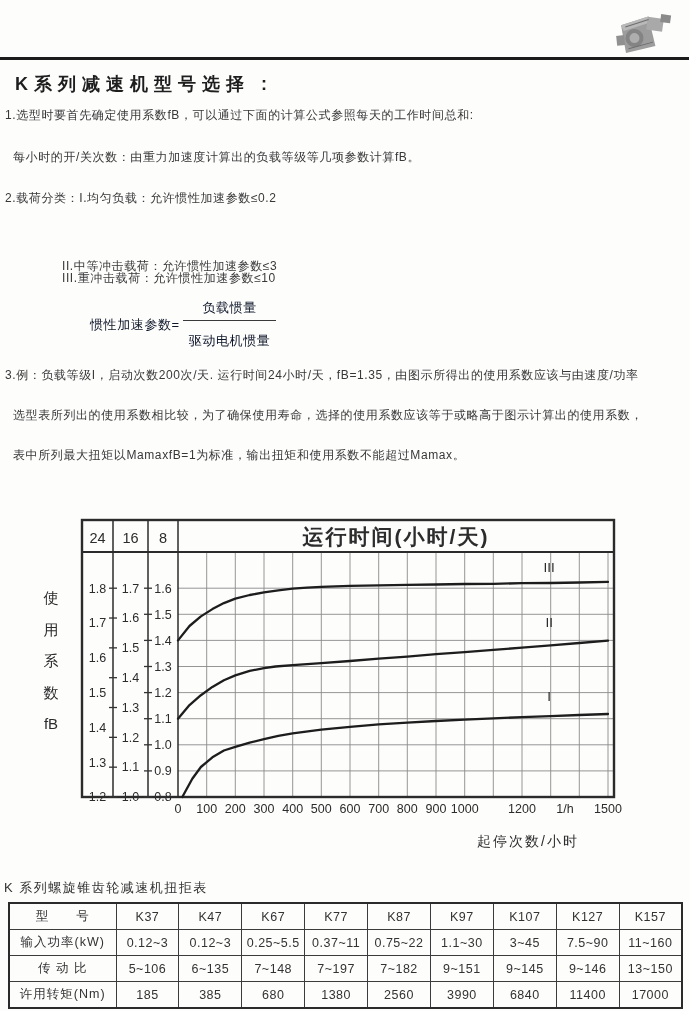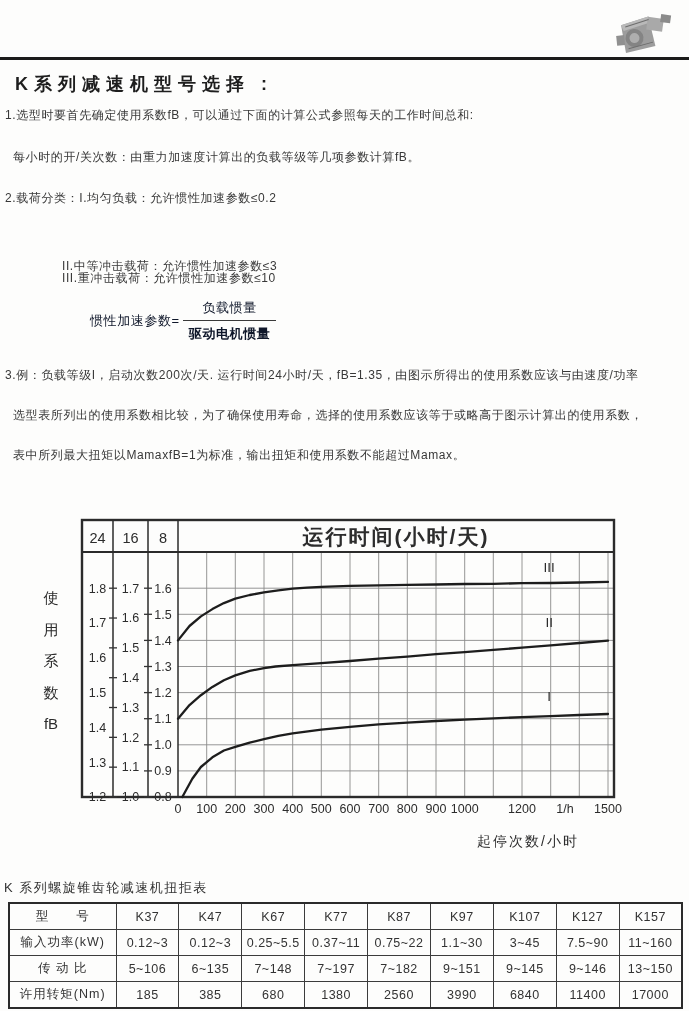--- a/index.html
+++ b/index.html
@@ -11,21 +11,21 @@
   .abs{position:absolute;}
   .rule{position:absolute;left:0;top:57px;width:689px;height:3px;background:#1b1b1b;}
   .doc-title{
     position:absolute;left:4px;top:61px;margin:11px;
     font-size:18px;font-weight:bold;letter-spacing:6px;color:#1e1e1e;white-space:nowrap;
   }
   .para{font-size:12px;letter-spacing:0.6px;white-space:nowrap;color:#383838;}
   .formula{display:flex;align-items:center;font-size:13px;letter-spacing:0.6px;color:#0f172a;margin-left:28px;}
   .frac{display:inline-flex;flex-direction:column;text-align:center;margin-left:3px;}
   .frac .num{padding:0 16px 3px 16px;}
-  .frac .den{border-top:1.6px solid #3a3a3a;padding:4px 6px 0 6px;font-weight:bold;}
+  .frac .den{border-top:1.6px solid #3a3a3a;padding:11px 6px 0 6px;}
   .tbl-title{position:absolute;left:4px;top:879px;font-size:13px;letter-spacing:1.5px;color:#333;}
   table.torque{
     position:absolute;left:8px;top:902px;width:673px;
     border-collapse:collapse;border:2px solid #2b2b2b;table-layout:fixed;
   }
   table.torque td{
     border:1px solid #3c3c3c;text-align:center;vertical-align:middle;
     font-size:12.5px;height:25px;padding:0;color:#333;letter-spacing:0.5px;
   }
   svg text{fill:#2c2c2c;}

